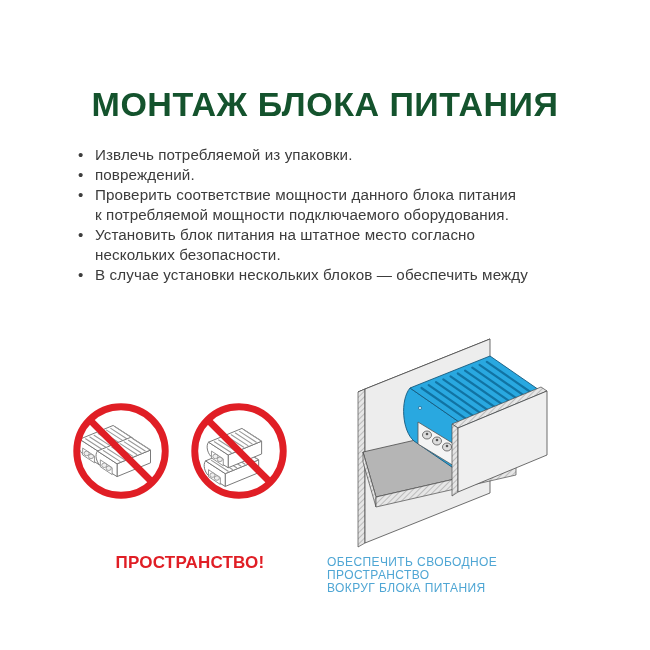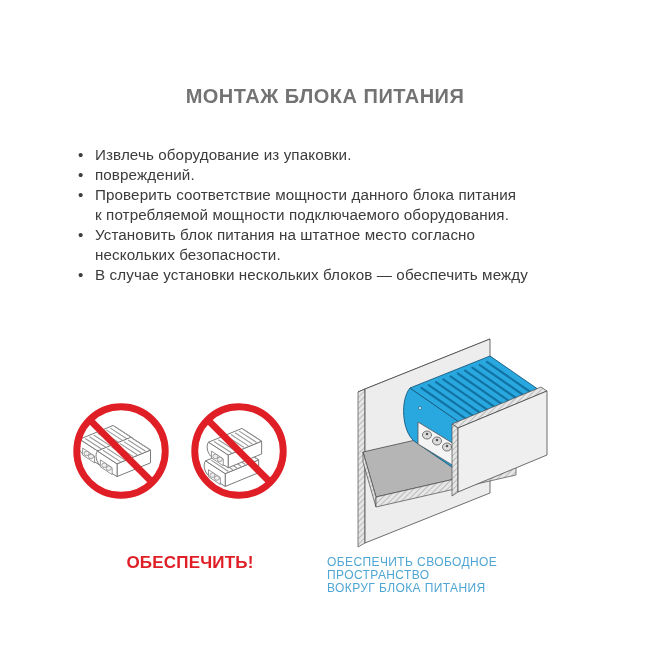--- a/index.html
+++ b/index.html
@@ -2,21 +2,21 @@
 <html><head>
 <meta charset="utf-8">
 <style>
   html,body{margin:0;padding:0;}
   body{
     width:650px;height:650px;background:#ffffff;position:relative;overflow:hidden;
     font-family:"Liberation Sans","DejaVu Sans",sans-serif;
   }
   .page-title{
     position:absolute;left:0;top:85px;width:650px;text-align:center;
-    font-size:20px;font-weight:bold;letter-spacing:.5px;color:#737373;
+    font-size:34px;font-weight:bold;letter-spacing:.5px;color:#14532d;
   }
   .bullet-list{
     position:absolute;left:78px;top:145px;width:505px;
     list-style:none;margin:0;padding:0;
   }
   .bullet-item{
     position:relative;padding-left:17px;margin:0;
     font-size:15.2px;line-height:20px;color:#3C3C3C;letter-spacing:.1px;
   }
   .bullet-item .dot{
@@ -66,21 +66,21 @@
       <ellipse cx="13.5" cy="33.5" rx="2.6" ry="2.3" fill="#EEEEEE" stroke="#888888" stroke-width="0.8"></ellipse>
     </g>
   </defs>
 </svg>
 
 <div class="page-title">МОНТАЖ БЛОКА ПИТАНИЯ</div>
 
 <ul class="bullet-list">
   <li class="bullet-item">
     <span class="dot">•</span>
-    <span class="line">Извлечь оборудование из упаковки.</span>
+    <span class="line">Извлечь потребляемой из упаковки.</span>
   </li>
   <li class="bullet-item">
     <span class="dot">•</span>
     <span class="line">повреждений.</span>
   </li>
   <li class="bullet-item">
     <span class="dot">•</span>
     <span class="line">Проверить соответствие мощности данного блока питания</span>
     <span class="line">к потребляемой мощности подключаемого оборудования.</span>
   </li>
@@ -157,18 +157,18 @@
     <circle cx="136" cy="102" r="1.8" fill="#CFEAF7" stroke="#15597D" stroke-width="0.6"></circle>
   </g>
 
   <g>
     <polygon points="112,94 201,57 207,61 118,98" fill="url(#hatch)" stroke="#4A4A4A" stroke-width="0.7"></polygon>
     <polygon points="112,94 118,98 118,162 112,166" fill="url(#hatch)" stroke="#4A4A4A" stroke-width="0.7"></polygon>
     <polygon points="118,98 207,61 207,125 118,162" fill="#EFEFEF" stroke="#4A4A4A" stroke-width="0.8"></polygon>
   </g>
 </svg>
 
-<div class="wrong-label">ОБЕСПЕЧИТЬ!</div>
+<div class="wrong-label">ПРОСТРАНСТВО!</div>
 
 <div class="correct-caption">
   <span class="line">ОБЕСПЕЧИТЬ СВОБОДНОЕ ПРОСТРАНСТВО</span>
   <span class="line">ВОКРУГ БЛОКА ПИТАНИЯ</span>
 </div>
 
 </body></html>

